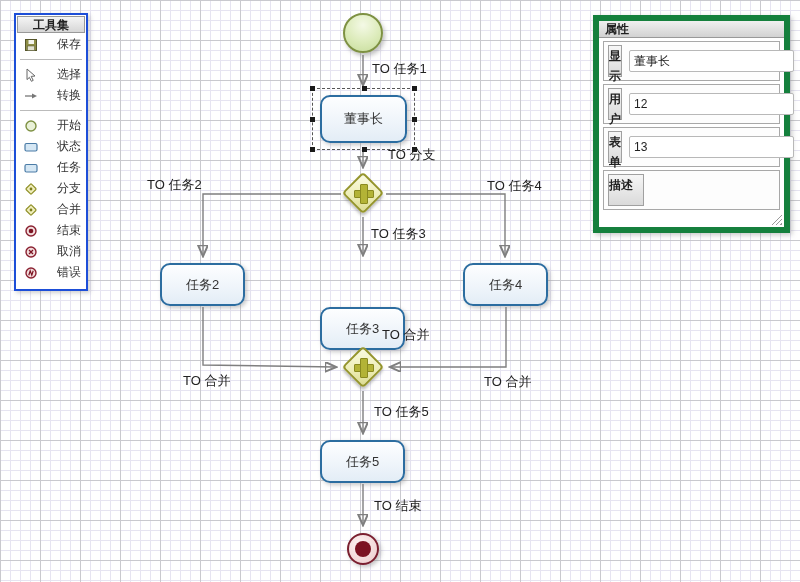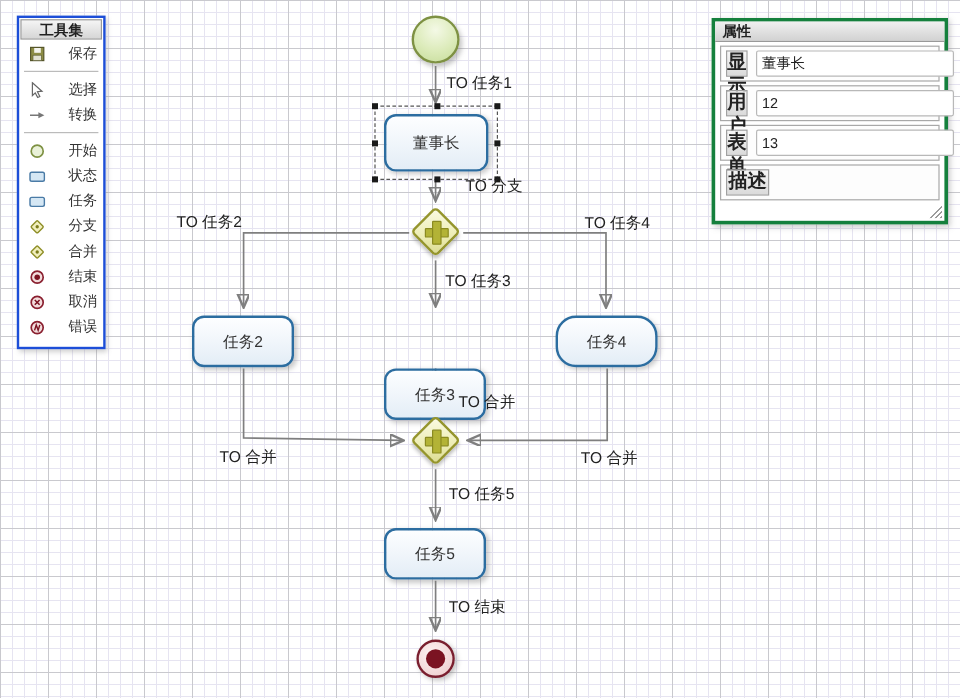--- a/index.html
+++ b/index.html
@@ -30,21 +30,21 @@
     width:85px; height:43px; border-radius:10px;
     border:2px solid #2c6da0;
     background: linear-gradient(180deg,#fdfeff 0%, #eef4fa 60%, #e3edf6 100%);
     box-shadow: 2px 2px 4px rgba(120,120,120,.4);
     display:flex; align-items:center; justify-content:center;
     font-size:13px; color:#333;
   }
   .task-chairman { left:320px; top:95px; width:87px; height:48px; }
   .task-2 { left:160px; top:263px; }
   .task-3 { left:320px; top:263px;margin-top:44px; }
-  .task-4 { left:463px; top:263px;border-radius:17px; }
+  .task-4 { left:463px; top:263px; }
   .task-5 { left:320px; top:440px; }
   .gateway { width:44px; height:44px; }
   .gw-branch { left:341px; top:171px; }
   .gw-merge  { left:341px; top:345px; }
   .gateway .diamond {
     position:absolute; left:7px; top:7px; width:30px; height:30px;
     transform: rotate(45deg); border-radius:4px;
     border:2px solid #95952c;
     background: linear-gradient(135deg,#fafae2 0%, #ededb4 60%, #dcdc92 100%);
     box-shadow: 2px 2px 3px rgba(120,120,120,.45);
@@ -98,38 +98,38 @@
   .tb-item {
     display:flex; align-items:center; gap:19px;
     height:21px; padding-left:7px; cursor:pointer;
   }
   .tb-item .tb-label { font-size:12px; color:#333; }
   .tb-icon { width:15px; height:15px; flex:0 0 15px; display:flex; align-items:center; justify-content:center; }
   .tb-divider { height:1px; background:#bbb; margin:4px 4px; }
   
   .props {
     position:absolute; left:593px; top:15px; width:197px; z-index:10;
-    background:#fff; border:3px solid #15803d;
+    background:#fff; border:6px solid #15803d;
     box-shadow: 2px 2px 5px rgba(120,120,120,.4);
     padding-bottom:14px;
   }
   .props-header {
     height:17px; line-height:16px; padding-left:6px;
     font-size:12px; font-weight:bold; color:#222;
     background: linear-gradient(180deg,#f0f0f0,#d2d2d2);
     border-bottom:1px solid #999;
   }
   .prop-row {
     display:flex; align-items:center; gap:7px;
     border:1px solid #a8a8a8; margin:3px 4px; padding:3px 4px;
     background:#fdfdfd;
   }
   .prop-label {
-    width:36px; height:22px; line-height:20px; text-align:center;
-    font-size:16px; font-weight:bold; color:#222;
+    width:36px; height:32px; line-height:20px; 
+    font-size:12px; font-weight:bold; color:#222;
     background: linear-gradient(180deg,#f6f6f6,#dadada);
     border:1px solid #a0a0a0;
   }
   .prop-input {
     flex:1; height:22px; border:1px solid #b8b8b8; border-radius:2px;
     font-size:12px; padding:0 4px; color:#222;
     font-family:"Liberation Sans", sans-serif; background:#fff;
   }
   .resize-grip {
     position:absolute; right:2px; bottom:2px; width:11px; height:11px;

